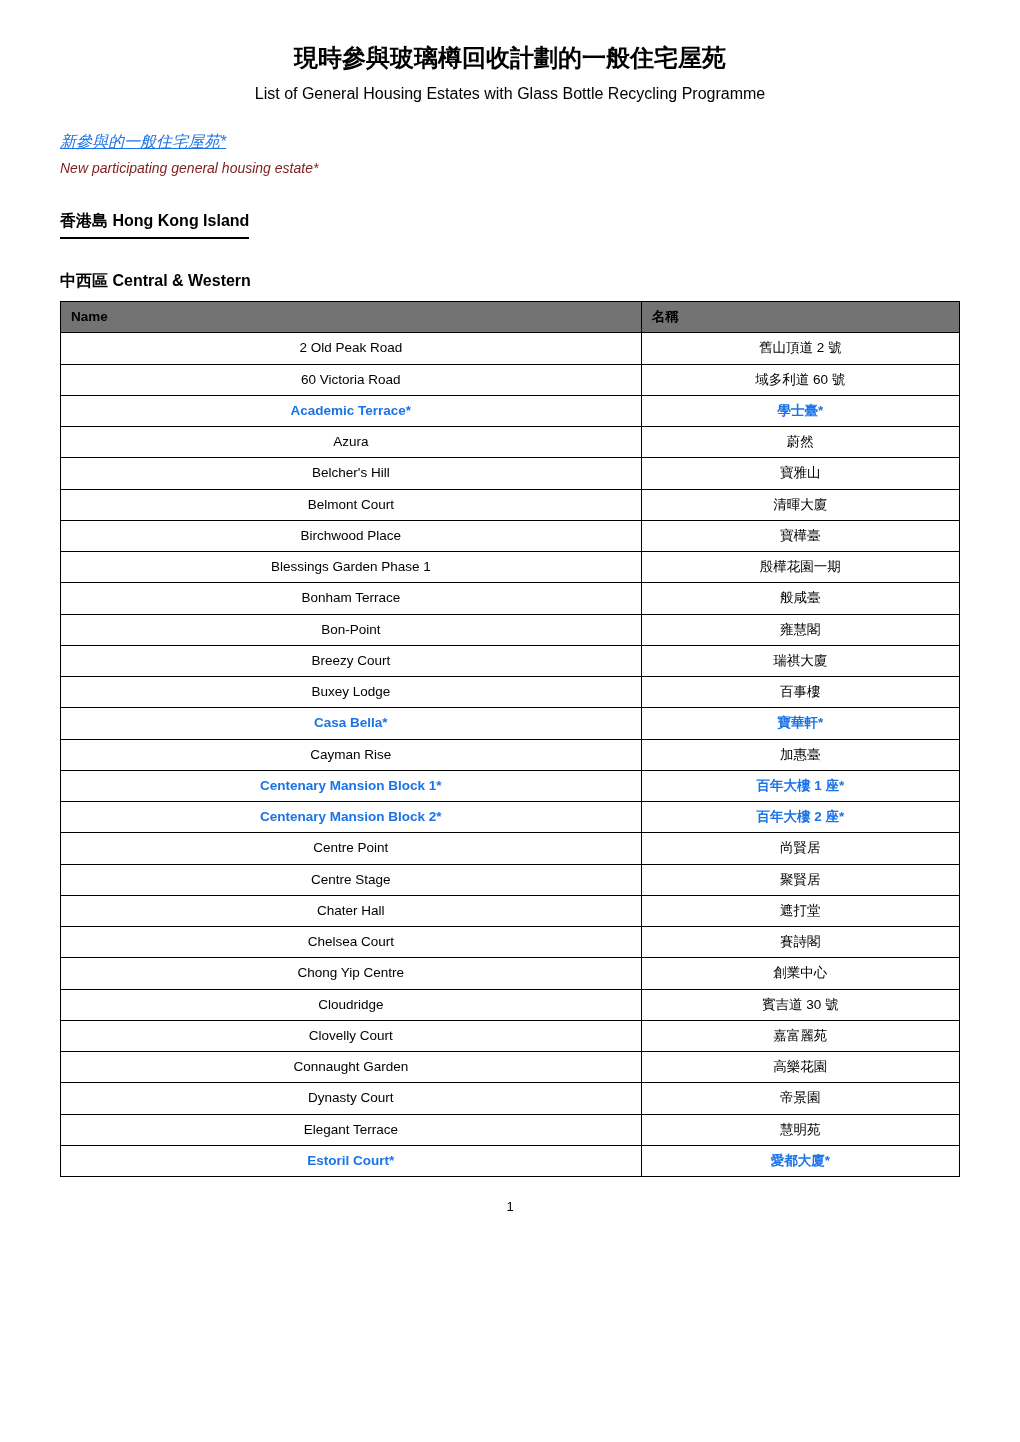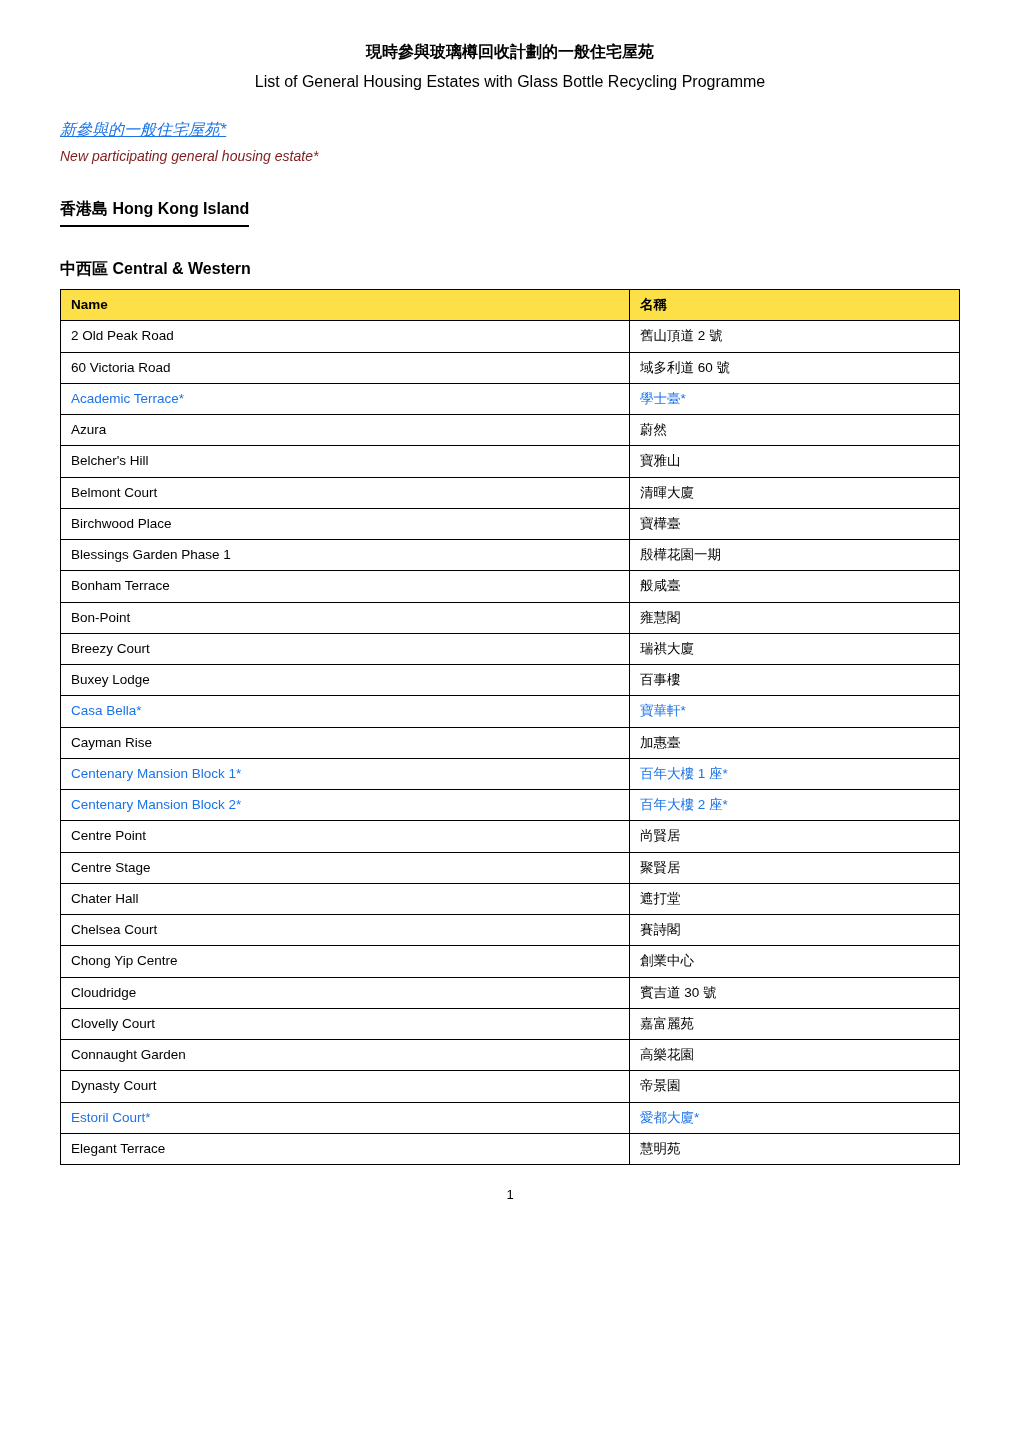--- a/index.html
+++ b/index.html
@@ -6,21 +6,21 @@
     body {
       font-family: Arial, sans-serif;
       background: #fff;
       color: #000;
       padding: 40px 60px;
       font-size: 14px;
       line-height: 1.5;
     }
     .page-title-zh {
       text-align: center;
-      font-size: 16px;
+      font-size: 24px;
       font-weight: bold;
       margin-bottom: 6px;
     }
     .page-title-en {
       text-align: center;
       font-size: 16px;
       font-weight: normal;
       margin-bottom: 24px;
     }
     .note-zh {
@@ -52,28 +52,30 @@
     }
     table {
       width: 100%;
       border-collapse: collapse;
       margin-bottom: 20px;
     }
     table th, table td {
       border: 1px solid #000;
       padding: 5px 10px;
       font-size: 13.5px;
+      text-align: center;
     }
     table th {
-      background: #fde047;
+      background: #737373;
       font-weight: bold;
       text-align: left;
     }
     .new-item {
       color: #1a73e8;
+      font-weight: bold;
     }
     .page-num {
       text-align: center;
       margin-top: 20px;
       font-size: 13px;
     }
   </style>
 </head>
 <body>
 
@@ -195,26 +197,26 @@
         </tr>
         <tr>
           <td>Connaught Garden</td>
           <td>高樂花園</td>
         </tr>
         <tr>
           <td>Dynasty Court</td>
           <td>帝景園</td>
         </tr>
         <tr>
+          <td>Elegant Terrace</td>
+          <td>慧明苑</td>
+        </tr>
+        <tr>
           <td class="new-item">Estoril Court*</td>
           <td class="new-item">愛都大廈*</td>
-        </tr>
-        <tr>
-          <td>Elegant Terrace</td>
-          <td>慧明苑</td>
         </tr>
       </tbody>
     </table>
   </div>
 
 <div class="page-num">1</div>
 
 
 
 

